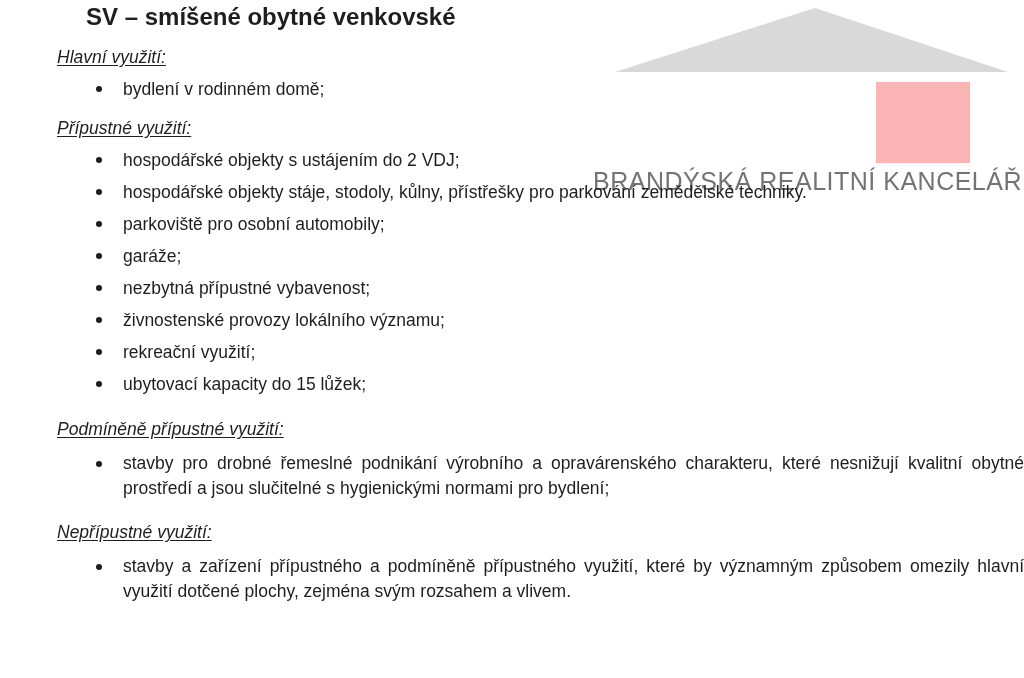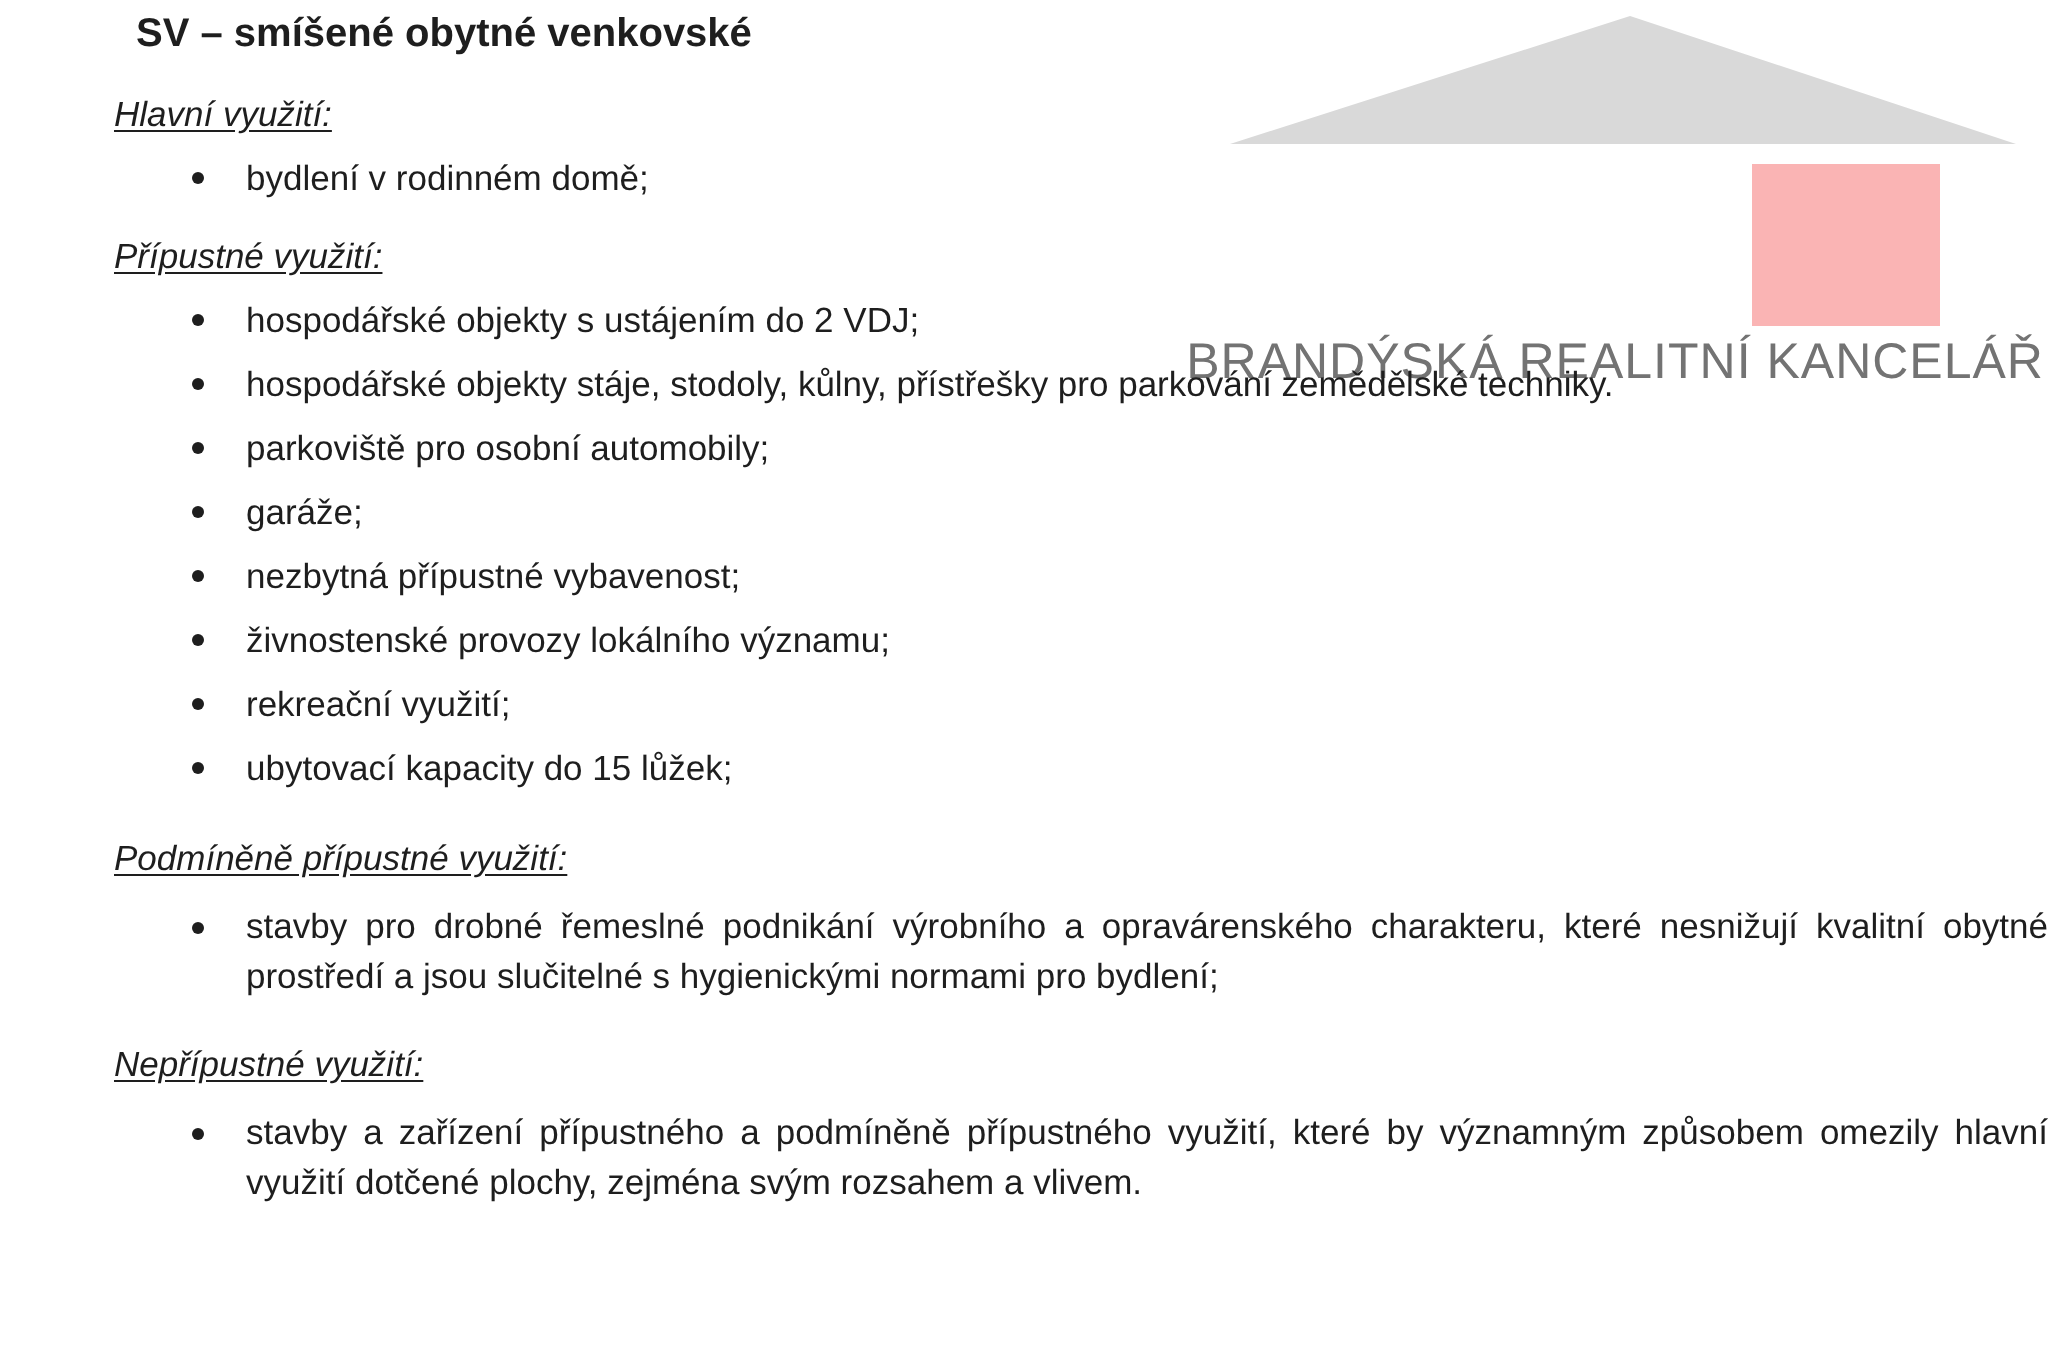--- a/index.html
+++ b/index.html
@@ -28,22 +28,22 @@
     font-size:25px; line-height:27px;
     letter-spacing:0.5px;
     white-space:nowrap;
     font-weight:400;
   }
 
   
   .content { position:absolute; inset:0; z-index:1; padding-top:6px; }
 
   .doc-title {
-    margin:0 0 0 68px;
-    font-size:20px; line-height:22px;
+    margin:0 0 0 86px;
+    font-size:24px; line-height:22px;
     font-weight:bold;
   }
 
   .section .sec-head {
     margin:19px 0 0 57px;
     font-size:17.5px; line-height:20px;
   }
   .section .sec-head-text {
     font-style:italic;
     text-decoration:underline;

